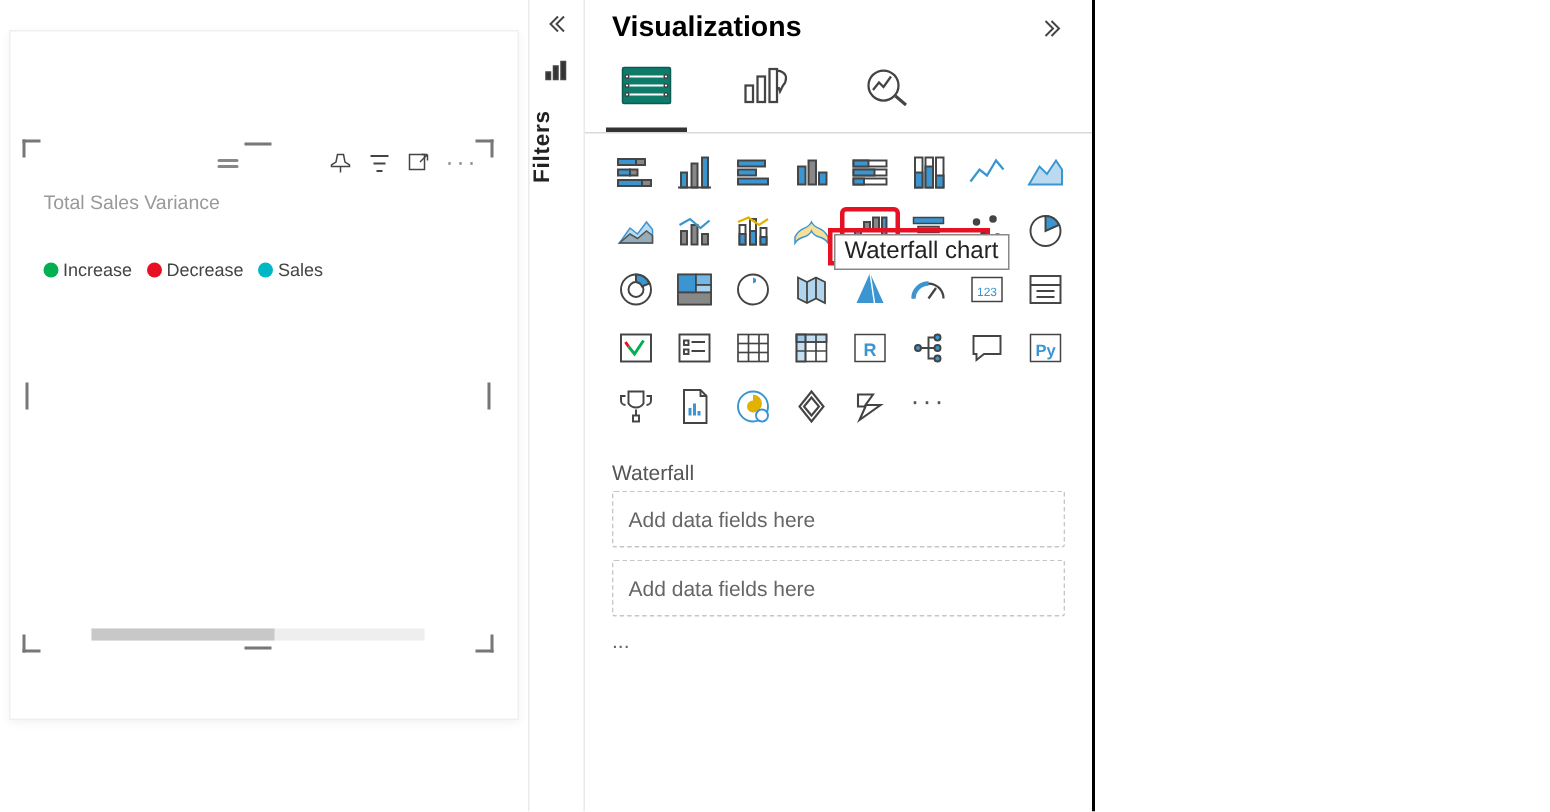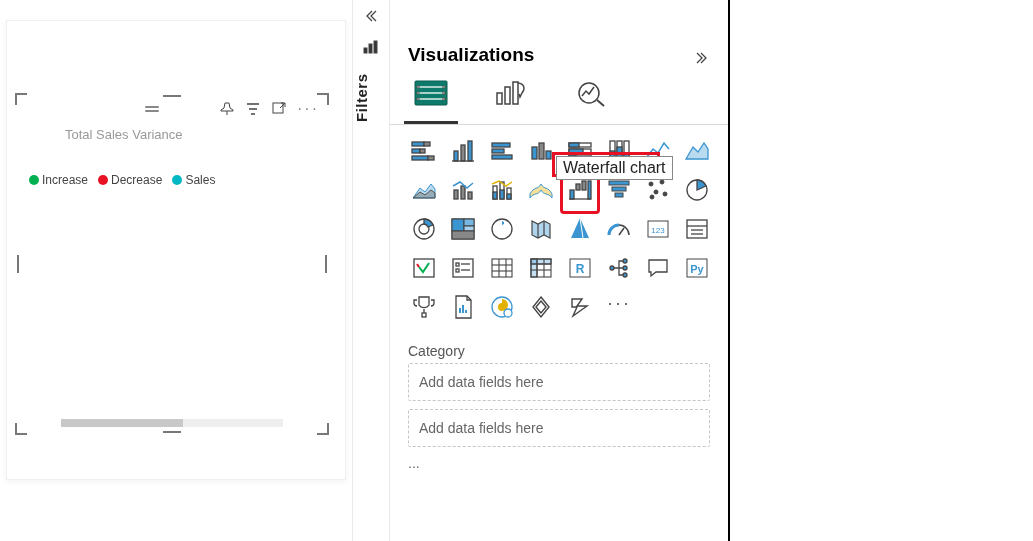--- a/index.html
+++ b/index.html
@@ -25,36 +25,36 @@
 .visual-tile .side-handle { position: absolute; background: #777; }
 .visual-tile .side-handle.l { left: -4px; top: 50%; width: 2px; height: 18px; transform: translateY(-50%); }
 .visual-tile .side-handle.r { right: -4px; top: 50%; width: 2px; height: 18px; transform: translateY(-50%); }
 .visual-tile .side-handle.t { top: -4px; left: 50%; height: 2px; width: 18px; transform: translateX(-50%); }
 .visual-tile .side-handle.b { bottom: -4px; left: 50%; height: 2px; width: 18px; transform: translateX(-50%); }
 .visual-header { position: absolute; left: 0; right: 0; top: -4px; height: 28px; display: flex; align-items: center; justify-content: space-between; padding: 0 4px; color: #777; }
 .visual-header .grip { display:flex; gap:2px; flex-direction:column; align-items:center; margin-left: 120px;}
 .visual-header .grip span { display:block; background:#888; height:2px; width:14px; border-radius:1px; }
 .visual-header .icons { display:flex; gap:10px; align-items:center; }
 .visual-header svg { width:16px; height:16px; }
-.visual-title { position:absolute; left:8px; top:28px; font-size:13px; color:#999;margin-left:36px; }
+.visual-title { position:absolute; left:8px; top:28px; font-size:13px; color:#999; }
 .legend { position:absolute; left:8px; top:54px; font-size:12px; color:#444; display:flex; gap:10px;margin-top:20px; }
 .legend span.dot { display:inline-block; width:10px; height:10px; border-radius:50%; margin-right:3px; vertical-align:-1px; }
 .dot.green{background:#01b050;} .dot.red{background:#e81123;} .dot.teal{background:#00b7c3;}
 .scrollbar { position:absolute; left: 40px; right:40px; bottom: 2px; height: 8px; background:#eee; }
 .scrollbar .thumb { position:absolute; left:0; top:0; bottom:0; width:55%; background:#c8c8c8; }
 
 
 .filters-strip { position:absolute; left: 352px; top:0; width:38px; height:541px; background:#fff; border-left:1px solid #eaeaea; border-right:1px solid #eaeaea; }
 .filters-strip .collapse-left { position:absolute; top:8px; left:0; right:0; text-align:center; color:#555; }
 .filters-strip .mini-chart { position:absolute; top:40px; left:0; right:0; text-align:center; }
 .filters-label { position:absolute; top:68px; left:0; right:0; text-align:center; font-size:15px; font-weight:600; color:#222; writing-mode: vertical-rl; transform: rotate(180deg); letter-spacing: .5px; height:60px; }
 
 
 .viz-pane { position:absolute; left: 390px; top:0; width: 340px; height:541px; background:#fff; border-right:2px solid #000; }
-.viz-header { display:flex; align-items:flex-end; justify-content:space-between; padding:8px 18px 4px 18px;margin-top:36px; }
+.viz-header { display:flex; align-items:center; justify-content:space-between; padding:8px 18px 4px 18px; }
 .viz-header h1 { font-size:19px; font-weight:700; }
 .build-row { padding: 2px 18px 2px 18px; font-size:15px; font-weight:700; }
 .tabs { display:flex; gap:34px; padding: 4px 18px 12px 18px; border-bottom:1px solid #d9d9d9; }
 .tab { width:46px; height:38px; display:flex; align-items:center; justify-content:center; position:relative; cursor:pointer; }
 .tab.active::after { content:""; position:absolute; left:-4px; right:-4px; bottom:-12px; height:3px; background:#333; }
 .tab svg { width:34px; height:28px; }
 
 .chart-grid { padding: 12px 10px 8px 16px; display:grid; grid-template-columns: repeat(8, 36px); grid-auto-rows:36px; gap:3px 3px; }
 .chart-btn { width:36px; height:36px; display:flex; justify-content:center; cursor:pointer; border-radius:2px; position:relative; }
 .chart-btn svg { width:28px; height:28px; }
@@ -457,20 +457,20 @@
       </div>
     <div class="chart-btn">
         <span style="font-size:18px;color:#555;letter-spacing:2px;">···</span>
       </div>
   </div>
 
   <div class="tooltip-box-outline" style="left:552px; top:152px; width:108px; height:25px; position:fixed;"></div>
   <div class="tooltip" style="position:fixed; left:556px; top:156px;">Waterfall chart</div>
 
   <div class="field-section">
-    <div class="field-label">Category</div>
+    <div class="field-label">Waterfall</div>
     <div class="field-well">Add data fields here</div>
   </div>
   <div class="field-section">
     <div class="field-well">Add data fields here</div>
   </div>
   <div class="ellipsis-row">...</div>
 </div>
 
 </body></html>

